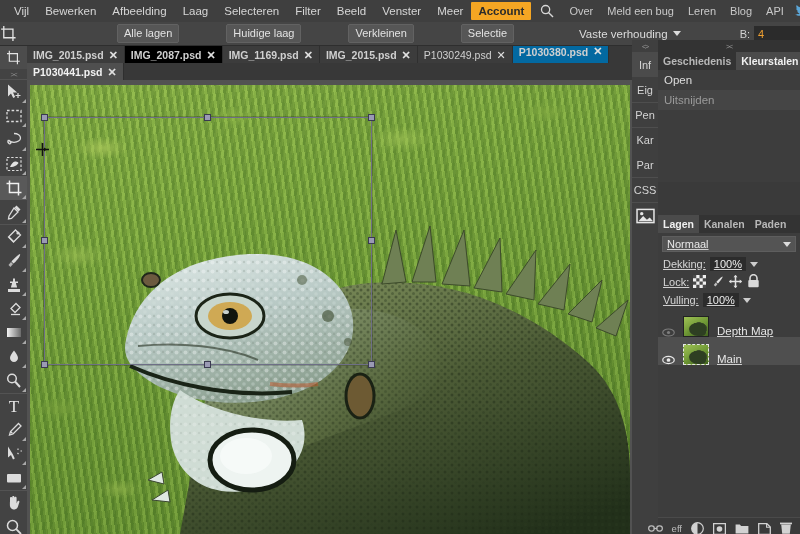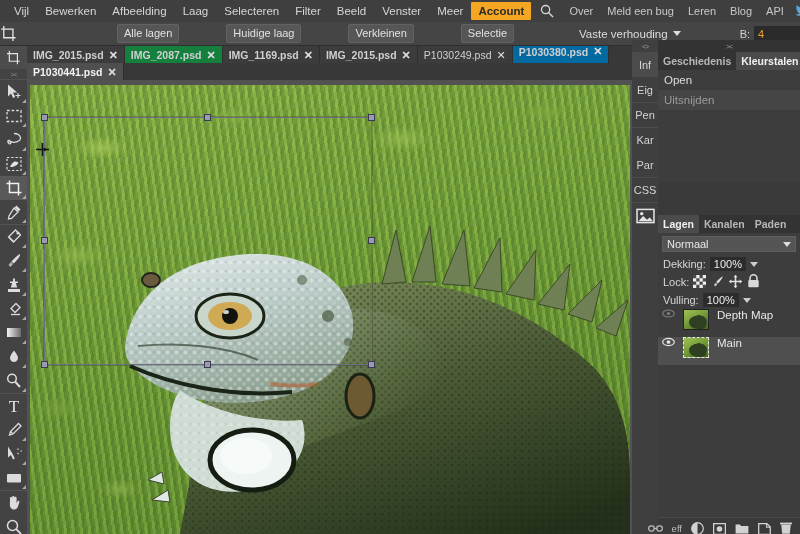--- a/index.html
+++ b/index.html
@@ -187,21 +187,21 @@
   .ptab.active { background: #4b4b4b; color: #f1f1f1; }
   .hist-list { background: #3d3d3d; height: 112px; }
   .hist-item {
     height: 20px; display: flex; align-items: center;
     padding: 0 6px; font-size: 11.5px; color: #dedede; cursor: default;
   }
   .hist-item.alt { background: #454545; color: #9a9a9a; }
   .dock-gap { height: 33px; background: #3a3a3a; }
 
   .layers-head { display: flex; background: #333; height: 18px; }
-  .layers-body { background: #3d3d3d; }
+  .layers-body { background: #3d3d3d; text-decoration: underline; }
   .blend-row { padding: 3px 4px; }
   .blend-select {
     background: #545454; border: 1px solid #5e5e5e; height: 16px;
     display: flex; align-items: center; justify-content: space-between;
     padding: 0 4px; font-size: 11px; color: #e8e8e8; cursor: default;
   }
   .mini-row {
     display: flex; align-items: center; gap: 4px;
     padding: 1px 5px; height: 18px; font-size: 11px; color: #d6d6d6;
   }
@@ -209,21 +209,21 @@
     background: #2c2c2c; color: #ececec; font-size: 11px;
     padding: 0 4px; height: 14px; line-height: 14px;
   }
   .tri {
     width: 0; height: 0; border-left: 4px solid transparent;
     border-right: 4px solid transparent; border-top: 5px solid #cdcdcd;
   }
   .lock-icons { display: flex; align-items: center; gap: 5px; }
   .layer-list { }
   .layer-row {
-    display: flex; align-items: flex-start; height: 28px;
+    display: flex; align-items: flex-end; height: 28px;
     padding: 0 4px; gap: 8px; cursor: default;
   }
   .layer-row.selected { background: #4f4f4f; }
   .eye { width: 13px; display: flex; justify-content: center; }
   .thumb {
     width: 26px; height: 21px; flex: none;
     background:
       radial-gradient(ellipse at 62% 62%, #3c4d2a 0 38%, transparent 40%),
       linear-gradient(150deg, #9fc255, #6d9634 55%, #41631f);
     border: 1px solid #222;
@@ -324,21 +324,21 @@
       </span>
     </div>
   </div>
 
   <div style="position:absolute;left:27px;top:46px;width:605px;height:34px;background:#383838;">
     <div id="tabs-row-1" style="display:flex;height:17px;">
         <div style="display: flex; align-items: center; gap: 5px; padding: 0px 6px; height: 17px; font-size: 10.5px; font-weight: bold; white-space: nowrap; cursor: default; border-right: 1px solid rgb(47, 47, 47); background: rgb(60, 60, 60); color: rgb(208, 208, 208);">
           <span>IMG_2015.psd</span>
           <span style="font-size: 11px; color: rgb(224, 224, 224); line-height: 10px;">✕</span>
         </div>
-        <div style="display: flex; align-items: center; gap: 5px; padding: 0px 6px; height: 17px; font-size: 10.5px; font-weight: bold; white-space: nowrap; cursor: default; border-right: 1px solid rgb(47, 47, 47); background: #15803d; color: rgb(208, 208, 208);">
+        <div style="display: flex; align-items: center; gap: 5px; padding: 0px 6px; height: 17px; font-size: 10.5px; font-weight: bold; white-space: nowrap; cursor: default; border-right: 1px solid rgb(47, 47, 47); background: #000000; color: rgb(208, 208, 208);">
           <span>IMG_2087.psd</span>
           <span style="font-size: 11px; color: rgb(224, 224, 224); line-height: 10px;">✕</span>
         </div>
         <div style="display: flex; align-items: center; gap: 5px; padding: 0px 6px; height: 17px; font-size: 10.5px; font-weight: bold; white-space: nowrap; cursor: default; border-right: 1px solid rgb(47, 47, 47); background: rgb(60, 60, 60); color: rgb(208, 208, 208);">
           <span>IMG_1169.psd</span>
           <span style="font-size: 11px; color: rgb(224, 224, 224); line-height: 10px;">✕</span>
         </div>
         <div style="display: flex; align-items: center; gap: 5px; padding: 0px 6px; height: 17px; font-size: 10.5px; font-weight: bold; white-space: nowrap; cursor: default; border-right: 1px solid rgb(47, 47, 47); background: rgb(60, 60, 60); color: rgb(208, 208, 208);">
           <span>IMG_2015.psd</span>
           <span style="font-size: 11px; color: rgb(224, 224, 224); line-height: 10px;">✕</span>

